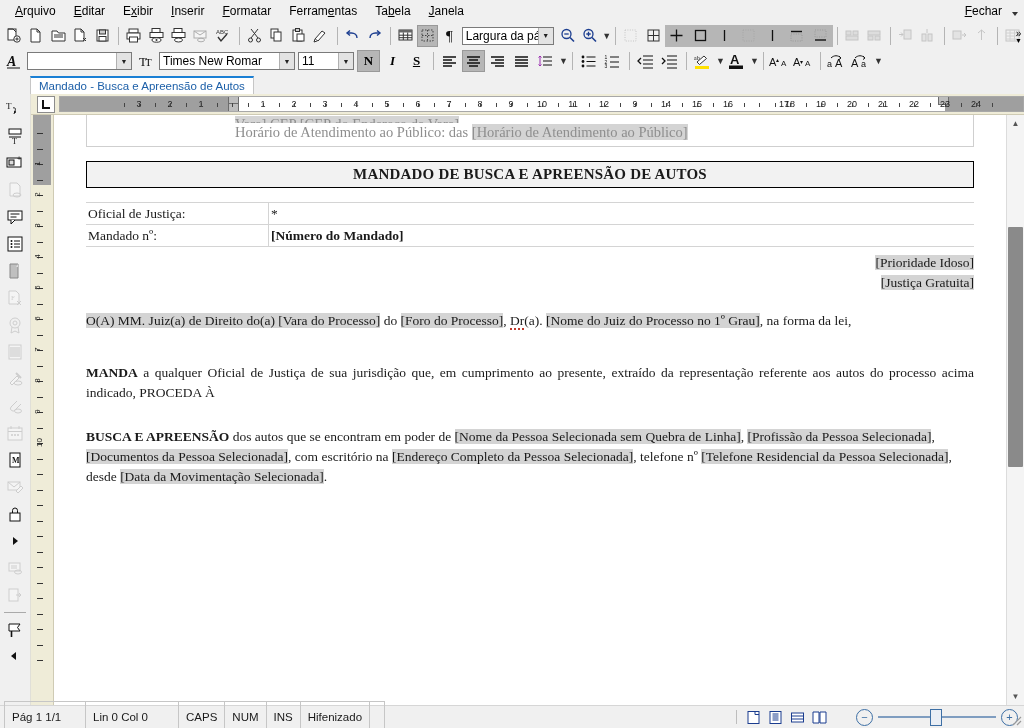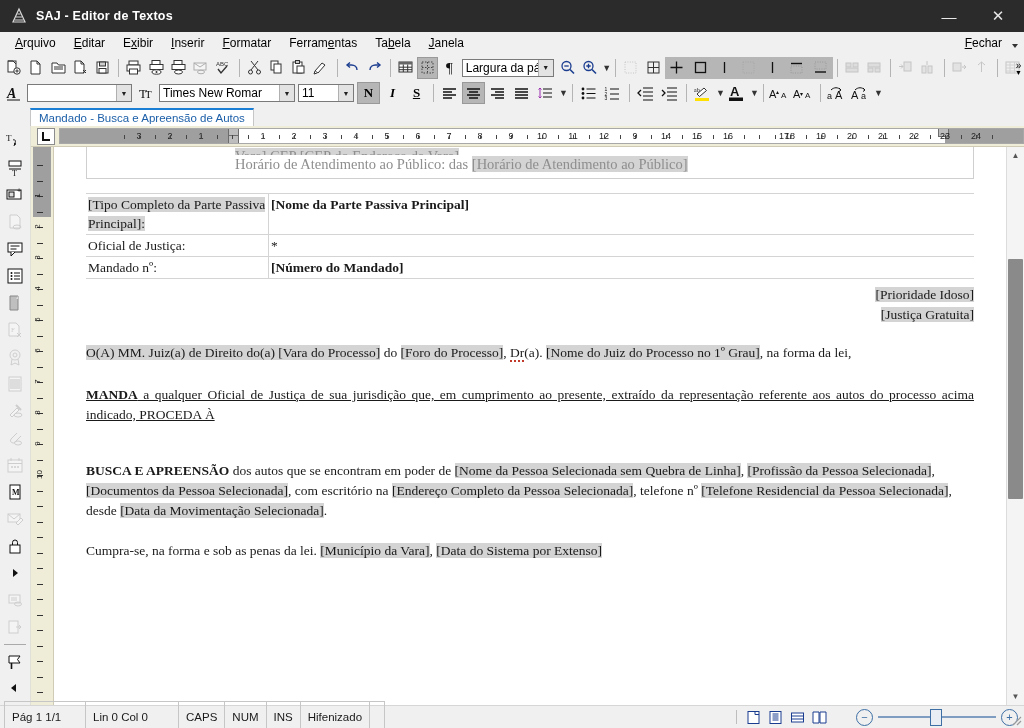--- a/index.html
+++ b/index.html
@@ -193,34 +193,20 @@
     border:1.5px solid #3d6fa5;
   }
   .grip{position:absolute;right:2px;bottom:2px;width:14px;height:14px;}
   .sb-sep{width:1px;height:14px;background:#bdbdbd;margin:0 5px;}
 </style>
 </head>
 <body>
 
 <div class="app">
 
-  <div class="titlebar">
-    <span class="title-icon">
-      <svg width="18" height="18" viewBox="0 0 18 18">
-        <polygon points="9,2 15,15 3,15" fill="none" stroke="#d8d8d8" stroke-width="1.2"></polygon>
-        <line x1="6" y1="10" x2="12" y2="10" stroke="#d8d8d8" stroke-width="1"></line>
-        <line x1="7.5" y1="7" x2="10.5" y2="7" stroke="#d8d8d8" stroke-width="1"></line>
-        <line x1="4.5" y1="13" x2="13.5" y2="13" stroke="#d8d8d8" stroke-width="1"></line>
-      </svg>
-    </span>
-    <span class="title-text">SAJ - Editor de Textos</span>
-    <span class="titlebar-spacer"></span>
-    <span class="win-btn">—</span>
-    <span class="win-btn close">✕</span>
-  </div>
 
   <div class="menubar">
     <span class="menu-item"><u>A</u><span>rquivo</span></span>
     <span class="menu-item"><u>E</u>ditar</span>
     <span class="menu-item">E<u>x</u>ibir</span>
     <span class="menu-item"><u>I</u>nserir</span>
     <span class="menu-item"><u>F</u>ormatar</span>
     <span class="menu-item">Ferram<u>e</u>ntas</span>
     <span class="menu-item">Ta<u>b</u>ela</span>
     <span class="menu-item"><u>J</u>anela</span>
@@ -980,31 +966,26 @@
                 <div style="padding-left:148px;">
                   <div class="hdr-faded" style="height:8px;overflow:hidden;">
                     <span class="ph">Vara]   CEP [CEP do Endereço da Vara]</span>
                   </div>
                   <div class="hdr-faded">
                     <span>Horário de Atendimento ao Público: das </span><span class="ph">[Horário de Atendimento ao Público]</span>
                   </div>
                 </div>
               </div>
 
+              <div class="titlebox" style="margin-left:-148px;margin-right:-112px;">
+                <span>MANDADO DE BUSCA E APREENSÃO DE AUTOS</span>
+              </div>
 
               <table class="info" style="margin-left:-148px;margin-right:-112px;width:calc(100% + 260px);">
                 <tbody>
-                <tr>
-                  <td class="c1">
-                    <span class="ph">[Tipo Completo da Parte Passiva Principal]:</span>
-                  </td>
-                  <td>
-                    <span class="b">[Nome da Parte Passiva Principal]</span>
-                  </td>
-                </tr>
                 <tr>
                   <td class="c1">
                     <span>Oficial de Justiça:</span>
                   </td>
                   <td>
                     <span>*</span>
                   </td>
                 </tr>
                 <tr>
                   <td class="c1">
@@ -1021,31 +1002,28 @@
                 <span class="ph">[Prioridade Idoso]</span>
               </div>
               <div class="rightline" style="margin-right:-112px;">
                 <span class="ph">[Justiça Gratuita]</span>
               </div>
 
               <p class="body" style="margin-left:-148px;margin-right:-112px;margin-top:18px;">
                 <span class="ph">O(A) MM. Juiz(a) de Direito do(a) </span><span class="ph">[Vara do Processo]</span><span> do </span><span class="ph">[Foro do Processo]</span><span>, <span style="border-bottom:2px dotted #c0392b;font-family:Liberation Serif, serif;">Dr</span>(a). </span><span class="ph">[Nome do Juiz do Processo no 1º Grau]</span><span>, na forma da lei,</span>
               </p>
 
-              <p class="body" style="margin-left:-148px;margin-right:-112px;margin-top:22px;text-decoration:underline;">
+              <p class="body" style="margin-left:-148px;margin-right:-112px;margin-top:32px;">
                 <b>MANDA</b><span> a qualquer Oficial de Justiça de sua jurisdição que, em cumprimento ao presente, extraído da representação referente aos autos do processo acima indicado, PROCEDA À</span>
               </p>
 
-              <p class="body" style="margin-left:-148px;margin-right:-112px;margin-top:36px;text-align:left;">
+              <p class="body" style="margin-left:-148px;margin-right:-112px;margin-top:24px;text-align:left;">
                 <b>BUSCA E APREENSÃO</b><span> dos autos que se encontram em poder de </span><span class="ph">[Nome da Pessoa Selecionada sem Quebra de Linha]</span><span>, </span><span class="ph">[Profissão da Pessoa Selecionada]</span><span>, </span><span class="ph">[Documentos da Pessoa Selecionada]</span><span>, com escritório na </span><span class="ph">[Endereço Completo da Pessoa Selecionada]</span><span>, telefone nº </span><span class="ph">[Telefone Residencial da Pessoa Selecionada]</span><span>, desde </span><span class="ph">[Data da Movimentação Selecionada]</span><span>.</span>
               </p>
 
-              <p class="body" style="margin-left:-148px;margin-right:-112px;margin-top:20px;">
-                <span>Cumpra-se, na forma e sob as penas da lei. </span><span class="ph">[Município da Vara]</span><span>, </span><span class="ph">[Data do Sistema por Extenso]</span>
-              </p>
 
             </div>
           </div>
         </div>
 
         <div class="vscroll">
           <div class="vs-arrow">▲</div>
           <div class="vs-thumb" style="top:112px;height:240px;"></div>
           <div class="vs-arrow bottom">▼</div>
         </div>

